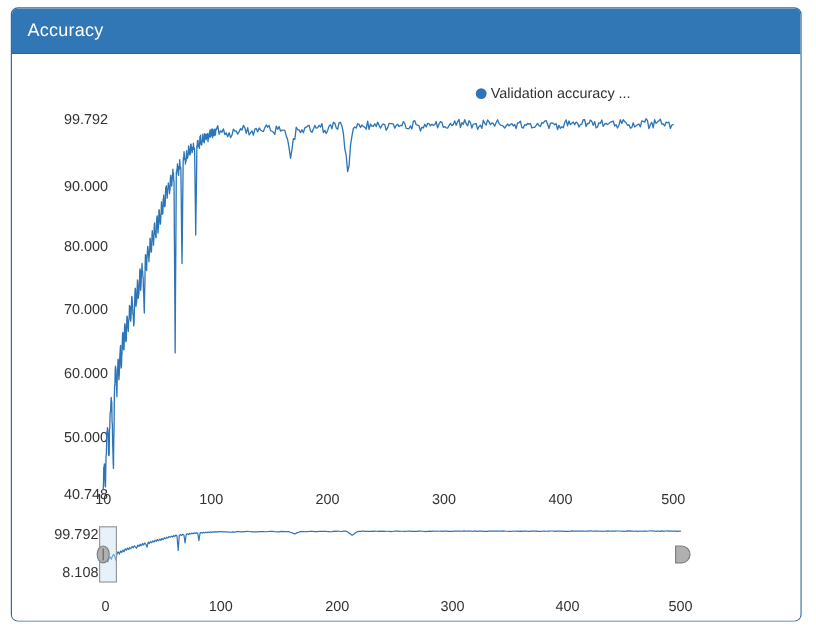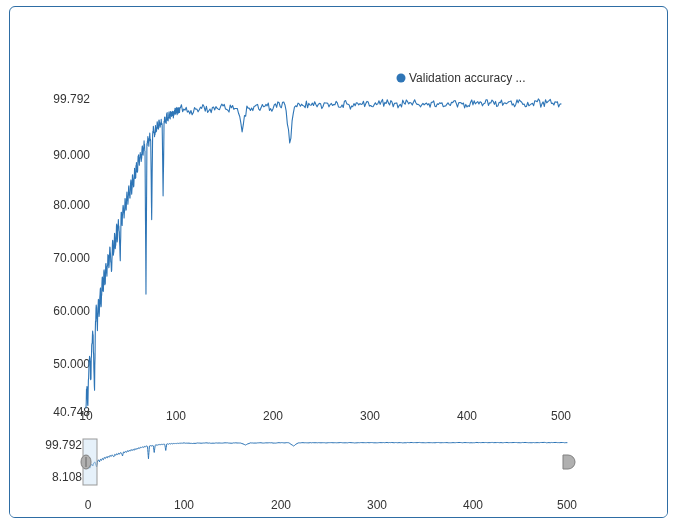--- a/index.html
+++ b/index.html
@@ -109,20 +109,23 @@
     stroke-width: 1;
   }
   .nav-handle-body { fill: #b0b0b0; stroke: #808080; stroke-width: 1; }
 </style>
 </head>
 <body>
 
 <div id="root">
   <div class="card">
 
+    <div class="card-header">
+      <div class="card-title">Accuracy</div>
+    </div>
 
     <div class="card-body">
 
       <div class="chart-main">
         <svg width="659" height="375" viewBox="0 0 659 375">
 
           <g>
             <text class="axis-label axis-label-y" x="80" y="57">99.792</text>
             <text class="axis-label axis-label-y" x="80" y="113">90.000</text>
             <text class="axis-label axis-label-y" x="80" y="163">80.000</text>

